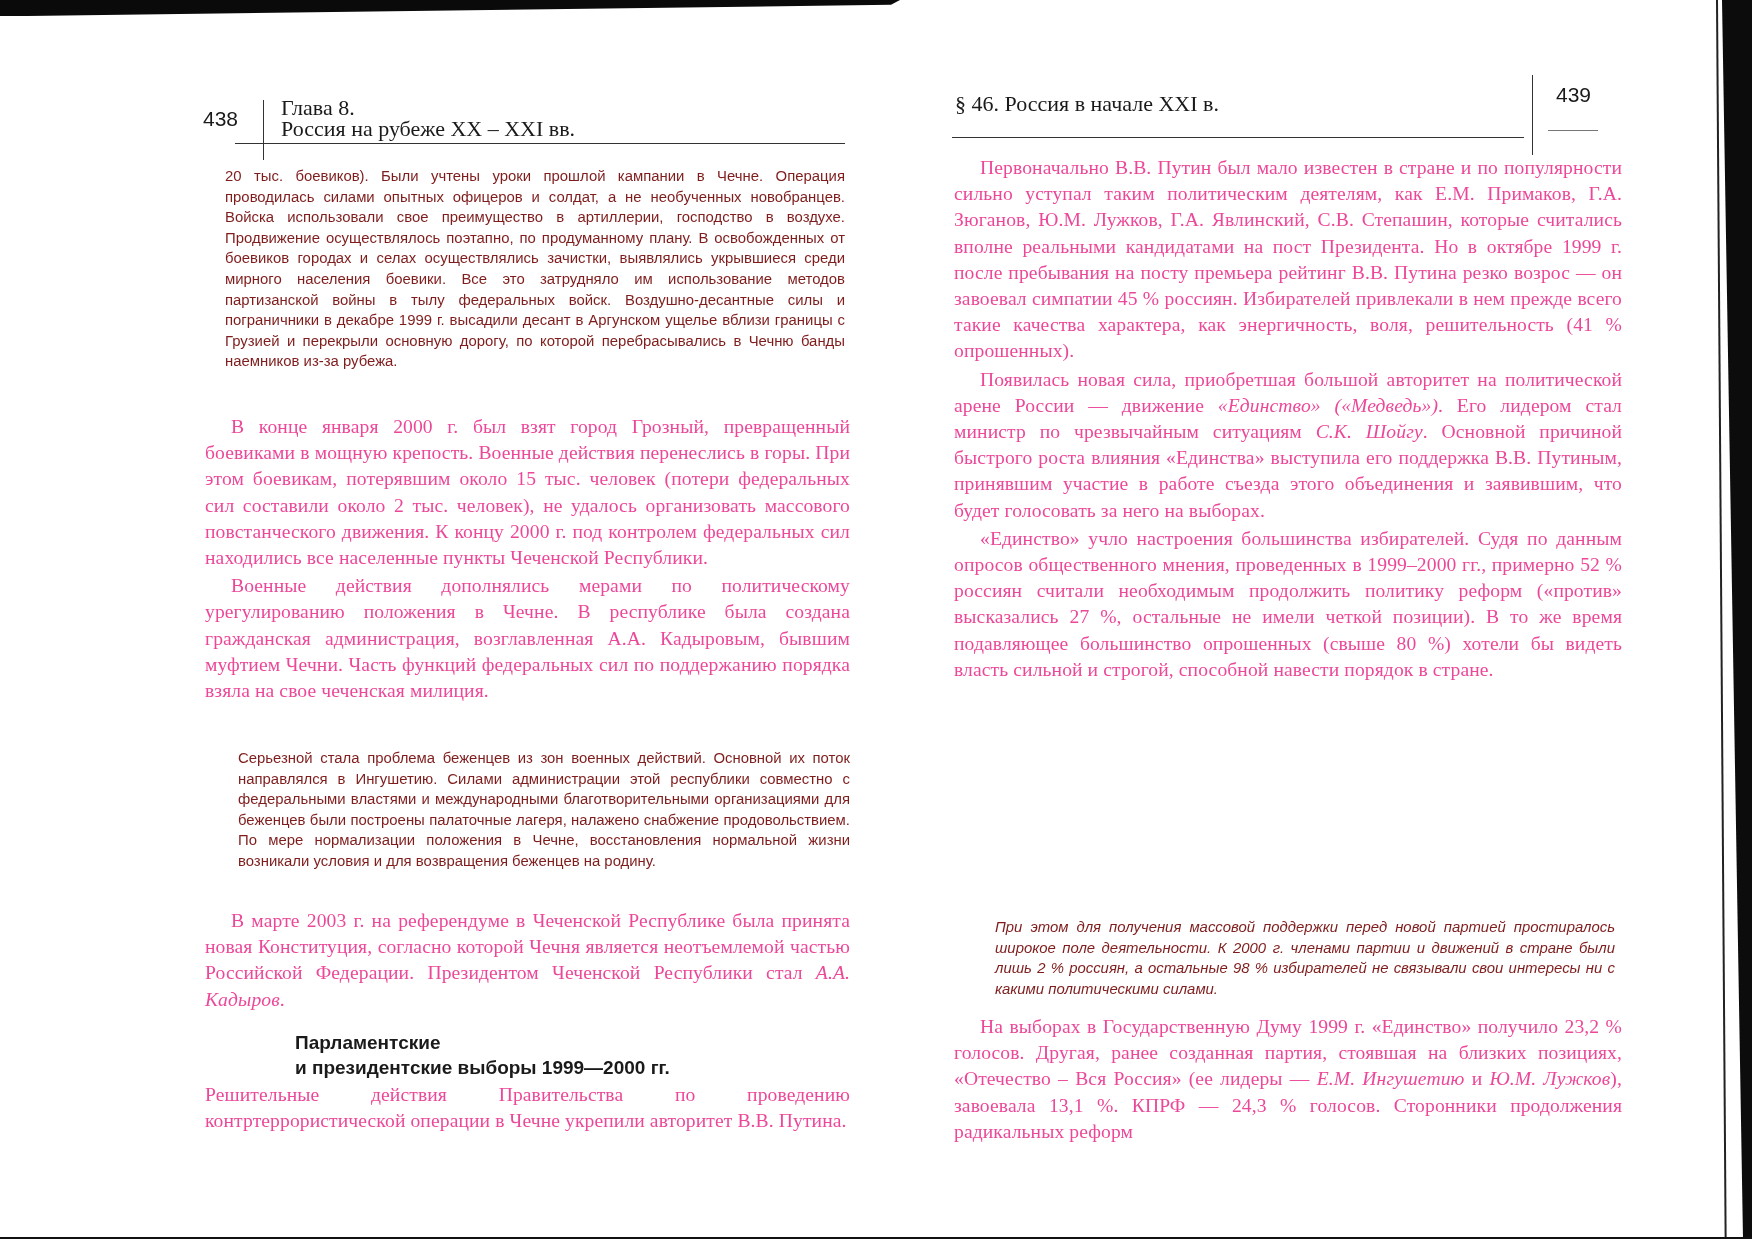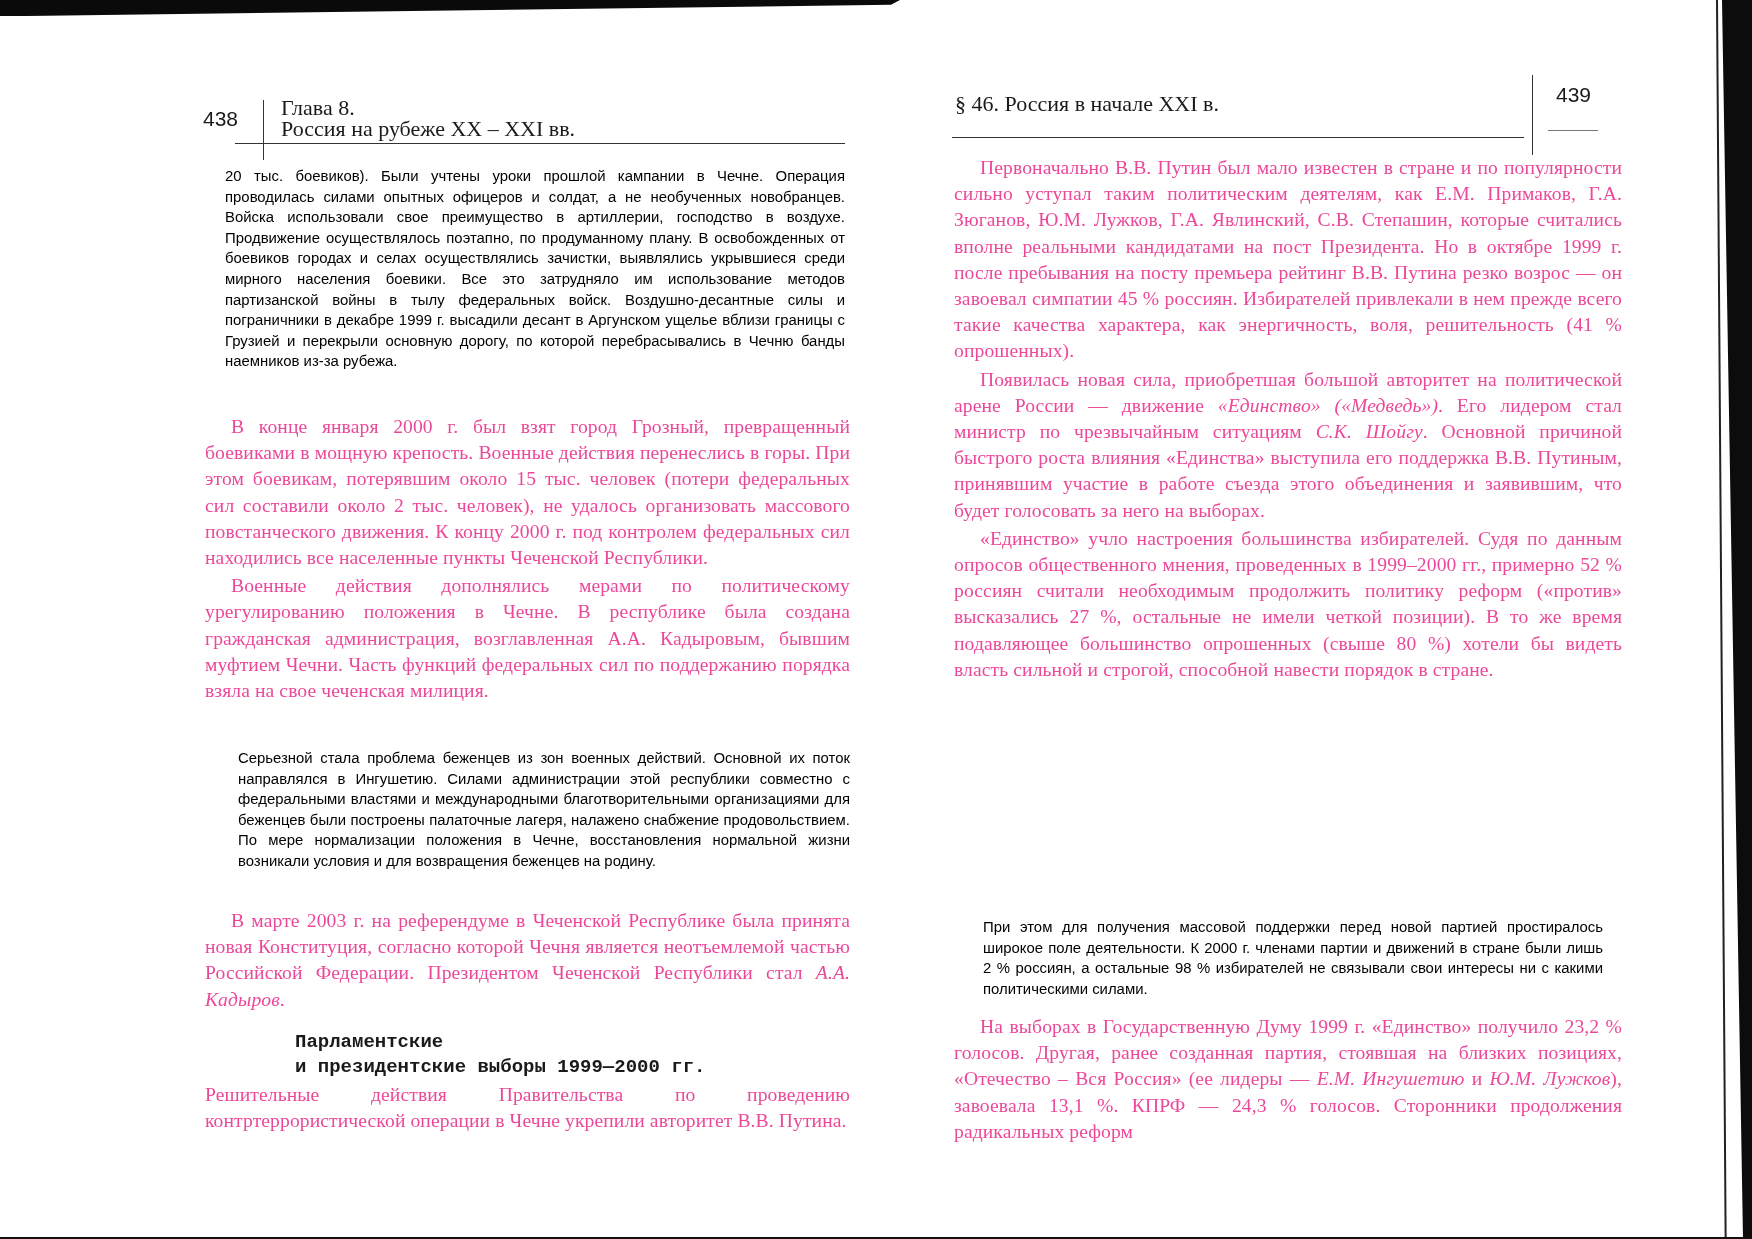--- a/index.html
+++ b/index.html
@@ -17,22 +17,22 @@
   .page-right { left: 950px; width: 672px; }
 
   .page-num { position: absolute; font-family: "Liberation Sans", sans-serif; font-size: 21px; }
   .hdr-rule { position: absolute; height: 1px; background: #333; }
   .hdr-vbar { position: absolute; width: 1px; background: #333; }
   .running-head { position: absolute; font-family: "Liberation Serif", serif; font-size: 22px; line-height: 21px; }
 
   .body-para { font-family: "Liberation Serif", serif; font-size: 19.6px; line-height: 26.2px; text-align: justify;
                text-indent: 26px; margin: 0; color: #ec4899; letter-spacing: 0.1px; }
   .note-para { font-family: "Liberation Sans", sans-serif; font-size: 14.9px; line-height: 20.6px; text-align: justify;
-               margin: 0; color: #000000; }
-  .subhead { font-family: Liberation Mono, monospace; font-weight: bold; font-size: 19px; line-height: 25px; margin: 0; }
+               margin: 0; color: #7f1d1d; }
+  .subhead { font-family: Liberation Sans, sans-serif; font-weight: bold; font-size: 19px; line-height: 25px; margin: 0; }
   .blk { position: absolute; }
   em { font-style: italic; }
 </style>
 </head>
 <body>
 
 <div class="scan-top"></div>
 <div class="scan-right"></div>
 <div class="scan-right-line"></div>
 <div class="scan-bottom"></div>
@@ -79,20 +79,20 @@
   <div class="hdr-vbar" style="left:582px; top:75px; height:80px;"></div>
   <div class="page-num" style="left:606px; top:83px;">439</div>
   <div class="hdr-rule" style="left:598px; top:130px; width:50px; background:#777;"></div>
 
   <div class="blk" style="left:4px; top:155px; width:668px;">
     <p class="body-para">Первоначально В.В. Путин был мало известен в стране и по популярности сильно уступал таким политическим деятелям, как Е.М. Примаков, Г.А. Зюганов, Ю.М. Лужков, Г.А. Явлинский, С.В. Степашин, которые считались вполне реальными кандидатами на пост Президента. Но в октябре 1999 г. после пребывания на посту премьера рейтинг В.В. Путина резко возрос — он завоевал симпатии 45 % россиян. Избирателей привлекали в нем прежде всего такие качества характера, как энергичность, воля, решительность (41 % опрошенных).</p>
     <p class="body-para" style="margin-top:2px;"><span>Появилась новая сила, приобретшая большой авторитет на политической арене России — движение </span><em>«Единство» («Медведь»)</em><span>. Его лидером стал министр по чрезвычайным ситуациям </span><em>С.К. Шойгу</em><span>. Основной причиной быстрого роста влияния «Единства» выступила его поддержка В.В. Путиным, принявшим участие в работе съезда этого объединения и заявившим, что будет голосовать за него на выборах.</span></p>
     <p class="body-para" style="margin-top:2px;">«Единство» учло настроения большинства избирателей. Судя по данным опросов общественного мнения, проведенных в 1999–2000 гг., примерно 52 % россиян считали необходимым продолжить политику реформ («против» высказались 27 %, остальные не имели четкой позиции). В то же время подавляющее большинство опрошенных (свыше 80 %) хотели бы видеть власть сильной и строгой, способной навести порядок в стране.</p>
   </div>
 
-  <div class="blk" style="left:33px; top:917px; width:620px;">
+  <div class="blk" style="left:45px; top:917px; width:620px;font-style:italic;">
     <p class="note-para">При этом для получения массовой поддержки перед новой партией простиралось широкое поле деятельности. К 2000 г. членами партии и движений в стране были лишь 2 % россиян, а остальные 98 % избирателей не связывали свои интересы ни с какими политическими силами.</p>
   </div>
 
   <div class="blk" style="left:4px; top:1014px; width:668px;">
     <p class="body-para"><span>На выборах в Государственную Думу 1999 г. «Единство» получило 23,2 % голосов. Другая, ранее созданная партия, стоявшая на близких позициях, «Отечество – Вся Россия» (ее лидеры — </span><em>Е.М. Ингушетию</em><span> и </span><em>Ю.М. Лужков</em><span>), завоевала 13,1 %. КПРФ — 24,3 % голосов. Сторонники продолжения радикальных реформ</span></p>
   </div>
 </div>
 
 </body></html>

